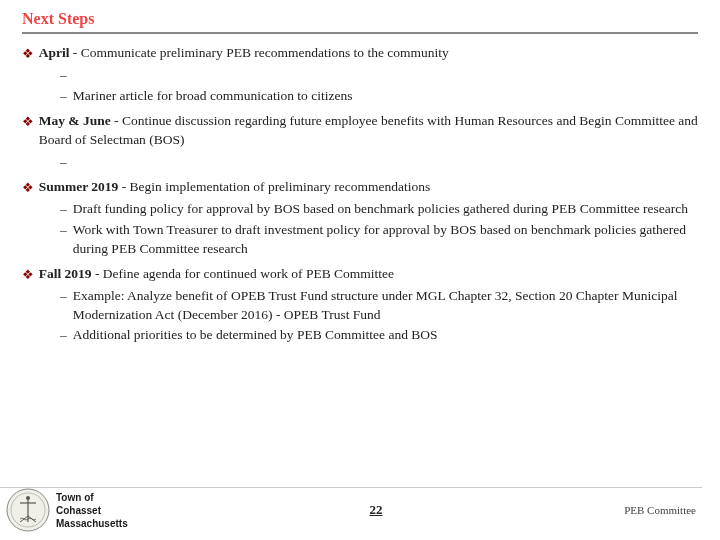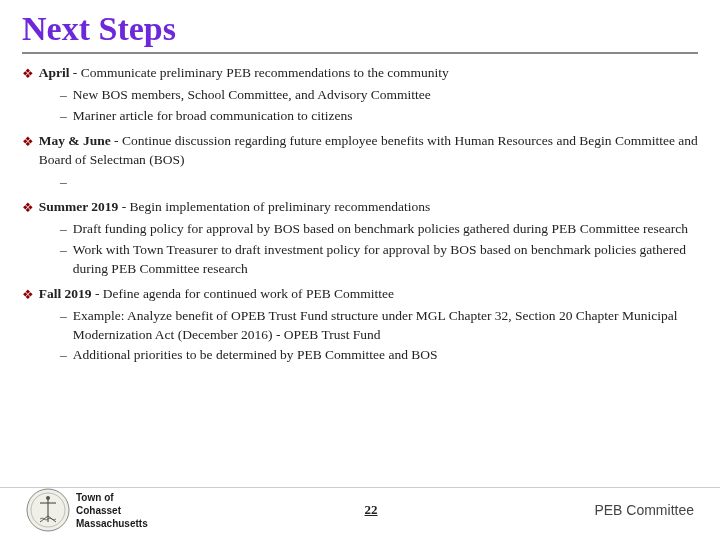--- a/index.html
+++ b/index.html
@@ -10,23 +10,23 @@
       font-family: Georgia, 'Times New Roman', serif;
       font-size: 13.5px;
       color: #222;
       overflow: hidden;
       position: relative;
     }
     .page {
       padding: 10px 22px 10px 22px;
     }
     .title {
-      font-size: 34px;
-      font-weight: bold;
-      color: #6d28d9;
+      font-size: 16px;
+      font-weight: bold;
+      color: #ef4444;
       margin-bottom: 4px;
       font-family: Georgia, serif;
     }
     .divider {
       border: none;
       border-top: 2px solid #888;
       margin-bottom: 10px;
     }
     .bullet-section {
       margin-bottom: 6px;
@@ -64,46 +64,46 @@
       line-height: 1.4;
     }
     .dash {
       margin-right: 6px;
       flex-shrink: 0;
     }
     .footer {
       position: absolute;
       bottom: 8px;
       left: 0;
-      right: 0;
+      right: 18px;
       display: flex;
       align-items: center;
-      padding: 0 26px;
+      padding: 0 6px;
       border-top: 1px solid #ccc;
     }
     .footer-town {
       margin-left: 6px;
       font-size: 10px;
       font-weight: bold;
       line-height: 1.3;
       color: #1a1a1a;
       font-family: Arial, sans-serif;
     }
     .footer-page {
       flex: 1;
       text-align: center;
       font-size: 13px;
       font-weight: bold;
       color: #222;
       text-decoration: underline;
     }
     .footer-committee {
-      font-size: 14px;
+      font-size: 11px;
       color: #444;
-      font-family: Liberation Sans, sans-serif;
+      font-family: Liberation Serif, serif;
     }
     
     .logo-circle {
       width: 44px;
       height: 44px;
     }
   </style>
 </head>
 <body>
 
@@ -114,21 +114,20 @@
   <div class="bullet-section">
     <div class="main-bullet">
       <span class="diamond">❖</span>
       <span class="main-bullet-text">
         <span class="bold-term">April</span><span> - Communicate preliminary PEB recommendations to the community</span>
       </span>
     </div>
     <div class="sub-bullets">
       <div class="sub-bullet">
         <span class="dash">–</span>
-        <span>New BOS members, School Committee, and Advisory Committee</span>
       </div>
       <div class="sub-bullet">
         <span class="dash">–</span>
         <span>Mariner article for broad communication to citizens</span>
       </div>
     </div>
   </div>
 
   <div class="bullet-section">
     <div class="main-bullet">

